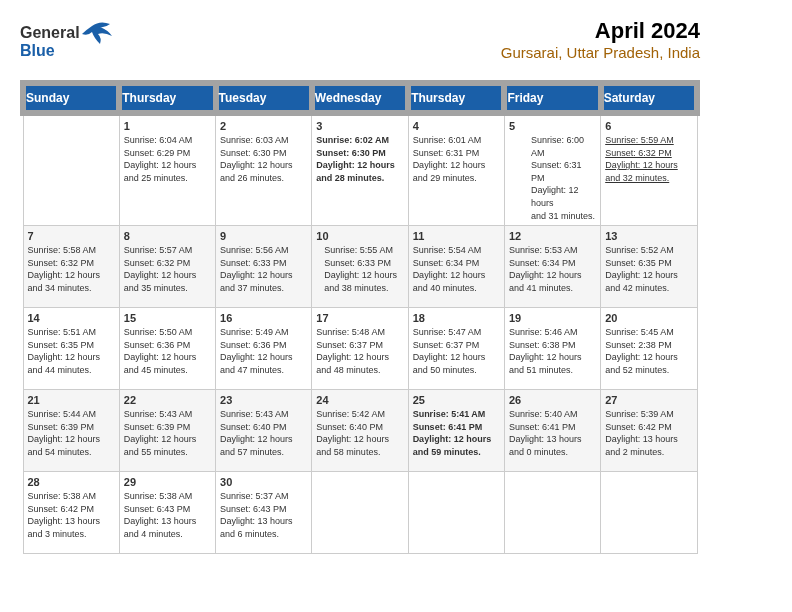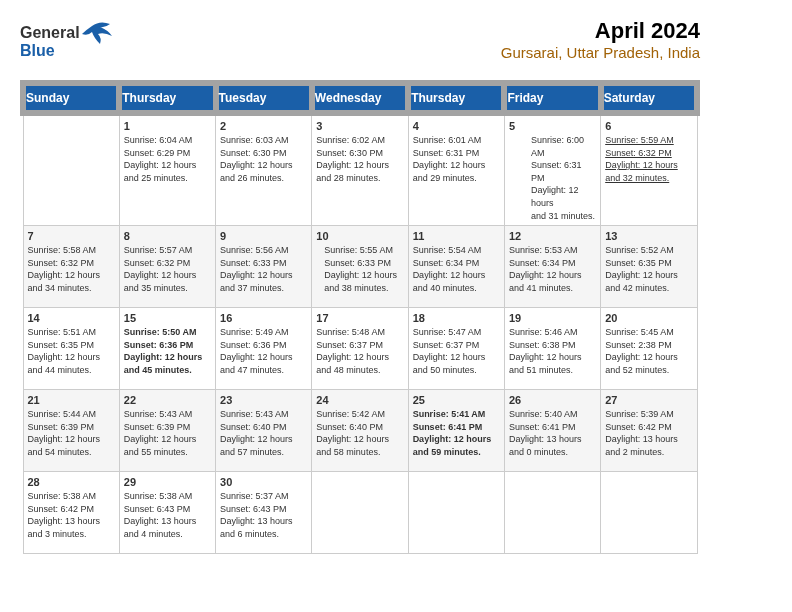--- a/index.html
+++ b/index.html
@@ -123,21 +123,21 @@
           </td>
           <td>
             <span class="day-num">2</span>
             <div class="cell-detail" style="white-space: pre-line;">Sunrise: 6:03 AM
 Sunset: 6:30 PM
 Daylight: 12 hours
 and 26 minutes.</div>
           </td>
           <td>
             <span class="day-num">3</span>
-            <div class="cell-detail" style="white-space: pre-line;">Sunrise: 6:02 AM
+            <div class="cell-detail" style="white-space: pre-line; font-weight: bold;">Sunrise: 6:02 AM
 Sunset: 6:30 PM
 Daylight: 12 hours
 and 28 minutes.</div>
           </td>
           <td>
             <span class="day-num">4</span>
             <div class="cell-detail" style="white-space: pre-line;">Sunrise: 6:01 AM
 Sunset: 6:31 PM
 Daylight: 12 hours
 and 29 minutes.</div>
@@ -211,21 +211,21 @@
         <tr>
           <td>
             <span class="day-num">14</span>
             <div class="cell-detail" style="white-space: pre-line;">Sunrise: 5:51 AM
 Sunset: 6:35 PM
 Daylight: 12 hours
 and 44 minutes.</div>
           </td>
           <td>
             <span class="day-num">15</span>
-            <div class="cell-detail" style="white-space: pre-line; font-weight: bold;">Sunrise: 5:50 AM
+            <div class="cell-detail" style="white-space: pre-line;">Sunrise: 5:50 AM
 Sunset: 6:36 PM
 Daylight: 12 hours
 and 45 minutes.</div>
           </td>
           <td>
             <span class="day-num">16</span>
             <div class="cell-detail" style="white-space: pre-line;">Sunrise: 5:49 AM
 Sunset: 6:36 PM
 Daylight: 12 hours
 and 47 minutes.</div>

